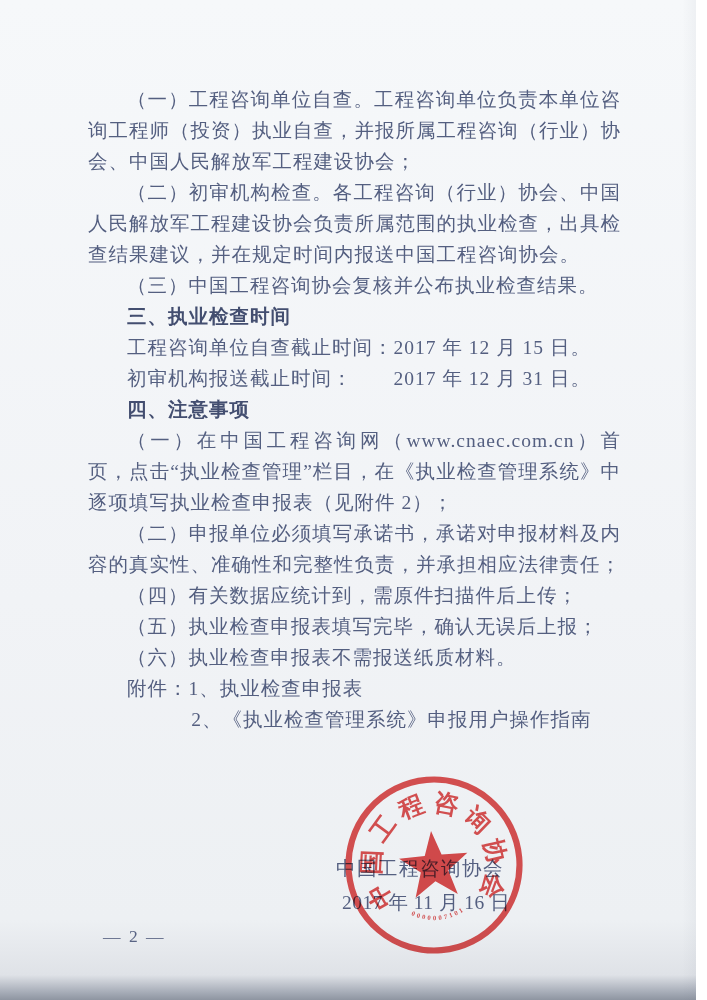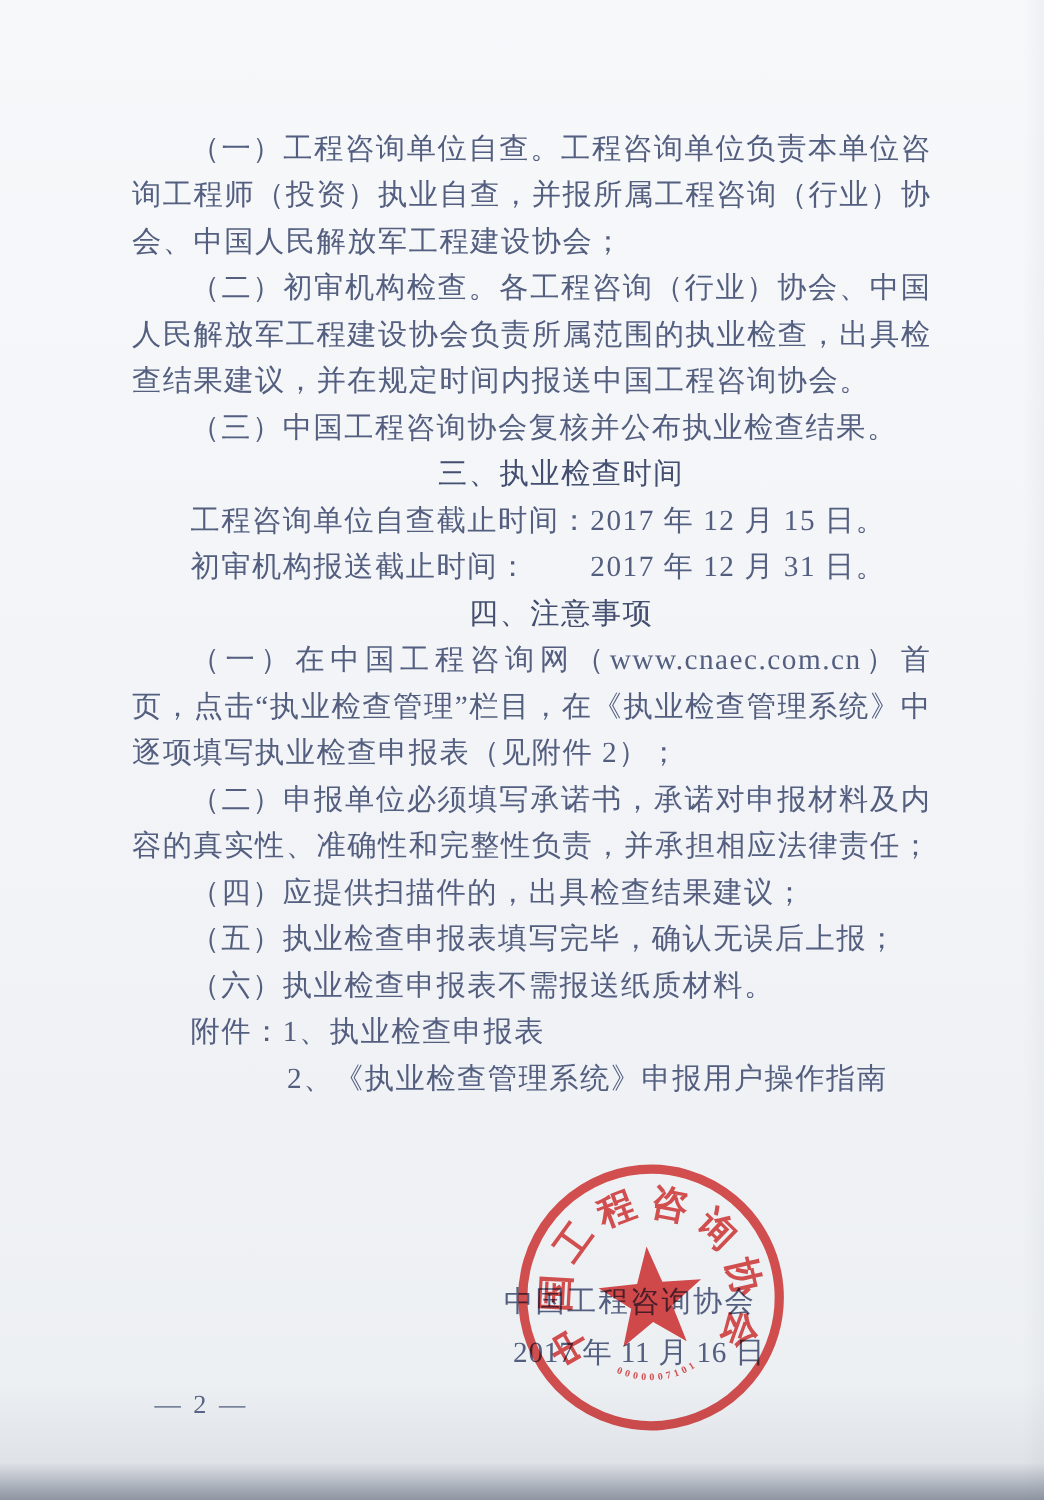--- a/index.html
+++ b/index.html
@@ -29,23 +29,23 @@
   }
   .content p {
     font-size: 19.5px;
     line-height: 31px;
     letter-spacing: 1px;
     text-align: justify;
     text-indent: 2em;
     color: #545f80;
   }
   .content p.heading {
-    font-weight: normal;
+    font-weight: bold;
     color: #434e70;
-    text-align: center;
+    text-align: left;
   }
   .content p.attach-sub {
     text-indent: 0;
     padding-left: 5.3em;
     text-align: left;
     font-family: Liberation Serif, serif;
   }
   .signature {
     position: absolute;
     left: 332px; top: 852px;
@@ -87,21 +87,21 @@
   <div class="content">
     <p>（一）工程咨询单位自查。工程咨询单位负责本单位咨询工程师（投资）执业自查，并报所属工程咨询（行业）协会、中国人民解放军工程建设协会；</p>
     <p>（二）初审机构检查。各工程咨询（行业）协会、中国人民解放军工程建设协会负责所属范围的执业检查，出具检查结果建议，并在规定时间内报送中国工程咨询协会。</p>
     <p>（三）中国工程咨询协会复核并公布执业检查结果。</p>
     <p class="heading">三、执业检查时间</p>
     <p>工程咨询单位自查截止时间：2017 年 12 月 15 日。</p>
     <p>初审机构报送截止时间：　　2017 年 12 月 31 日。</p>
     <p class="heading">四、注意事项</p>
     <p>（一）在中国工程咨询网（www.cnaec.com.cn）首页，点击“执业检查管理”栏目，在《执业检查管理系统》中逐项填写执业检查申报表（见附件 2）；</p>
     <p>（二）申报单位必须填写承诺书，承诺对申报材料及内容的真实性、准确性和完整性负责，并承担相应法律责任；</p>
-    <p>（四）应提供扫描件的，出具检查结果建议；</p>
+    <p>（四）有关数据应统计到，需原件扫描件后上传；</p>
     <p>（五）执业检查申报表填写完毕，确认无误后上报；</p>
     <p>（六）执业检查申报表不需报送纸质材料。</p>
     <p>附件：1、执业检查申报表</p>
     <p class="attach-sub">2、《执业检查管理系统》申报用户操作指南</p>
   </div>
 
   <div class="signature">
     <div class="sig-org">中国工程咨询协会</div>
     <div class="sig-date">2017 年 11 月 16 日</div>
   </div>

